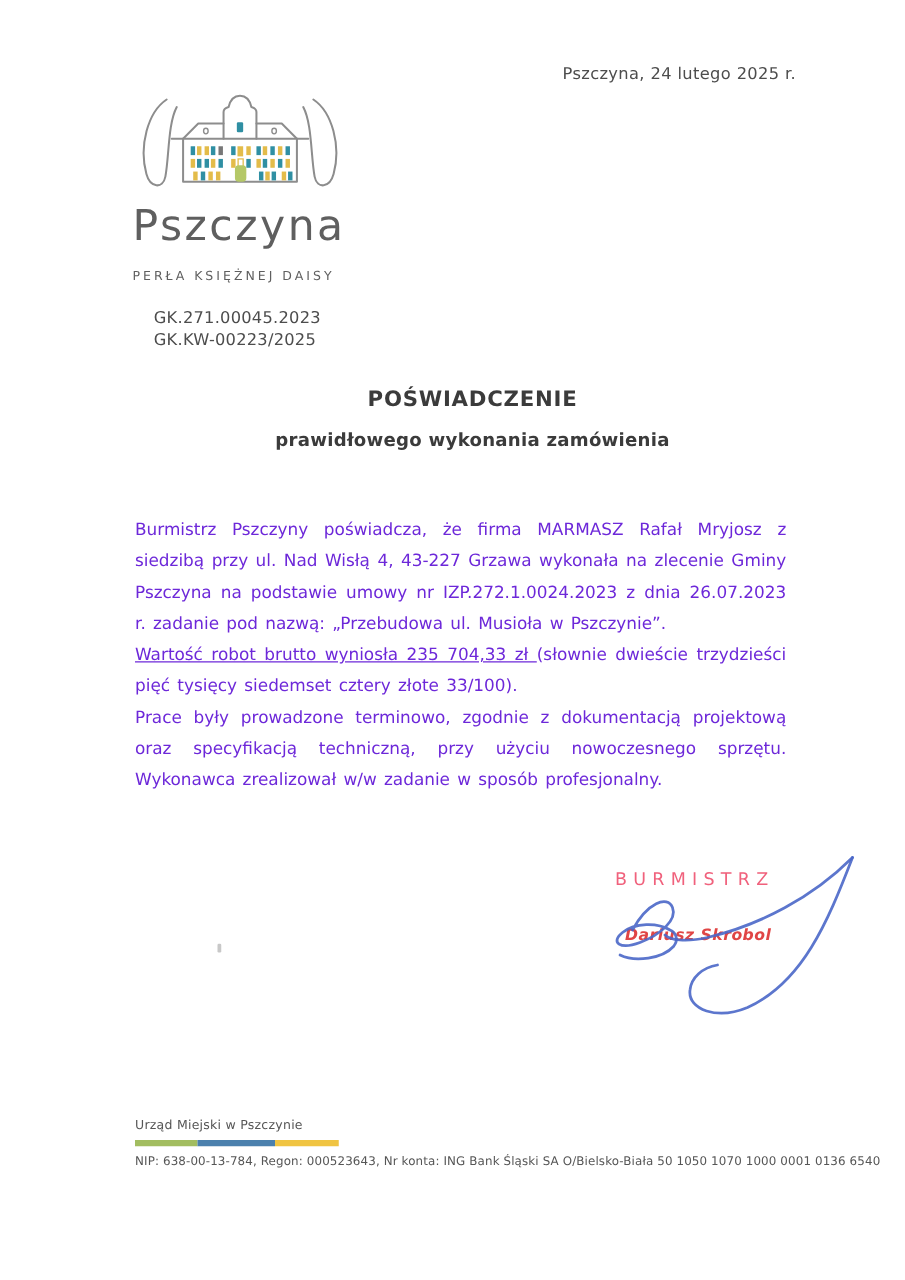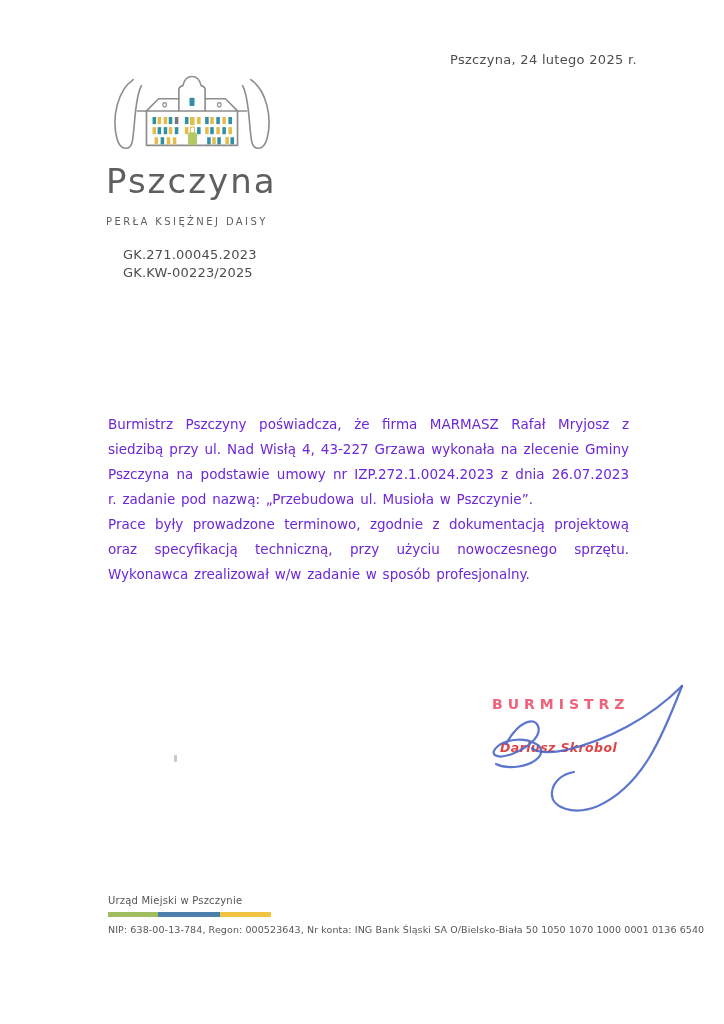--- a/index.html
+++ b/index.html
@@ -43,21 +43,21 @@
     position:absolute;left:108px;top:412px;width:521px;
     font-size:13.5px;line-height:25px;text-align:justify;
     color:#6d28d9;word-spacing:1.5px;
   }
   .body-text p{margin:0;}
   .u{text-decoration:underline;}
   
   .sig{position:absolute;left:400px;top:682px;width:300px;height:150px;}
   .stamp-title{
     position:absolute;left:92px;top:14px;
-    font-size:14px;font-weight:700;letter-spacing:5px;color:#f0617c;
+    font-size:14px;font-weight:400;letter-spacing:5px;color:#f0617c;
   }
   .signer{
     position:absolute;left:100px;top:58px;
     font-size:12.5px;font-weight:600;font-style:italic;color:#e04545;letter-spacing:.4px;
   }
   .pen{position:absolute;left:0;top:0;pointer-events:none;}
   .pen path{stroke:#4a67c8;stroke-width:2.2;fill:none;stroke-linecap:round;opacity:.9;}
   .speck{
     position:absolute;left:174px;top:755px;width:3px;height:7px;
     background:#9a9a9a;opacity:.55;border-radius:1px;
@@ -143,23 +143,28 @@
     </svg>
     <div class="logo-wordmark">Pszczyna</div>
     <div class="logo-tagline">PERŁA KSIĘŻNEJ DAISY</div>
   </div>
 
   <div class="refnums">
     <div>GK.271.00045.2023</div>
     <div>GK.KW-00223/2025</div>
   </div>
 
+  <div class="titleblock">
+    <div class="doc-title">POŚWIADCZENIE</div>
+    <div class="doc-subtitle">prawidłowego wykonania zamówienia</div>
+  </div>
 
   <div class="body-text">
     <p>Burmistrz Pszczyny poświadcza, że firma MARMASZ Rafał Mryjosz z siedzibą przy ul. Nad Wisłą 4, 43-227 Grzawa wykonała na zlecenie Gminy Pszczyna na podstawie umowy nr IZP.272.1.0024.2023 z dnia 26.07.2023 r. zadanie pod nazwą: „Przebudowa ul. Musioła w Pszczynie”.</p>
+    <p><span class="u">Wartość robot brutto wyniosła 235 704,33 zł </span><span>(słownie dwieście trzydzieści pięć tysięcy siedemset cztery złote 33/100).</span></p>
     <p>Prace były prowadzone terminowo, zgodnie z dokumentacją projektową oraz specyfikacją techniczną, przy użyciu nowoczesnego sprzętu. Wykonawca zrealizował w/w zadanie w sposób profesjonalny.</p>
   </div>
 
   <div class="sig">
     <div class="stamp-title">BURMISTRZ</div>
     <div class="signer">Dariusz Skrobol</div>
     <svg class="pen" width="300" height="150" viewBox="0 0 300 150">
       <path d="M 282,4 C 250,36 208,58 166,68 C 148,72 136,70 132,66"></path>
       <path d="M 282,4 C 262,56 242,104 198,124 C 174,134 150,126 152,110 C 153,100 162,92 174,90"></path>
       <path d="M 106,62 C 118,40 134,34 138,44 C 142,54 128,66 112,72 C 96,78 88,72 98,64 C 108,56 126,56 136,62 C 141,64 143,70 139,75 C 130,85 108,88 96,82"></path>

